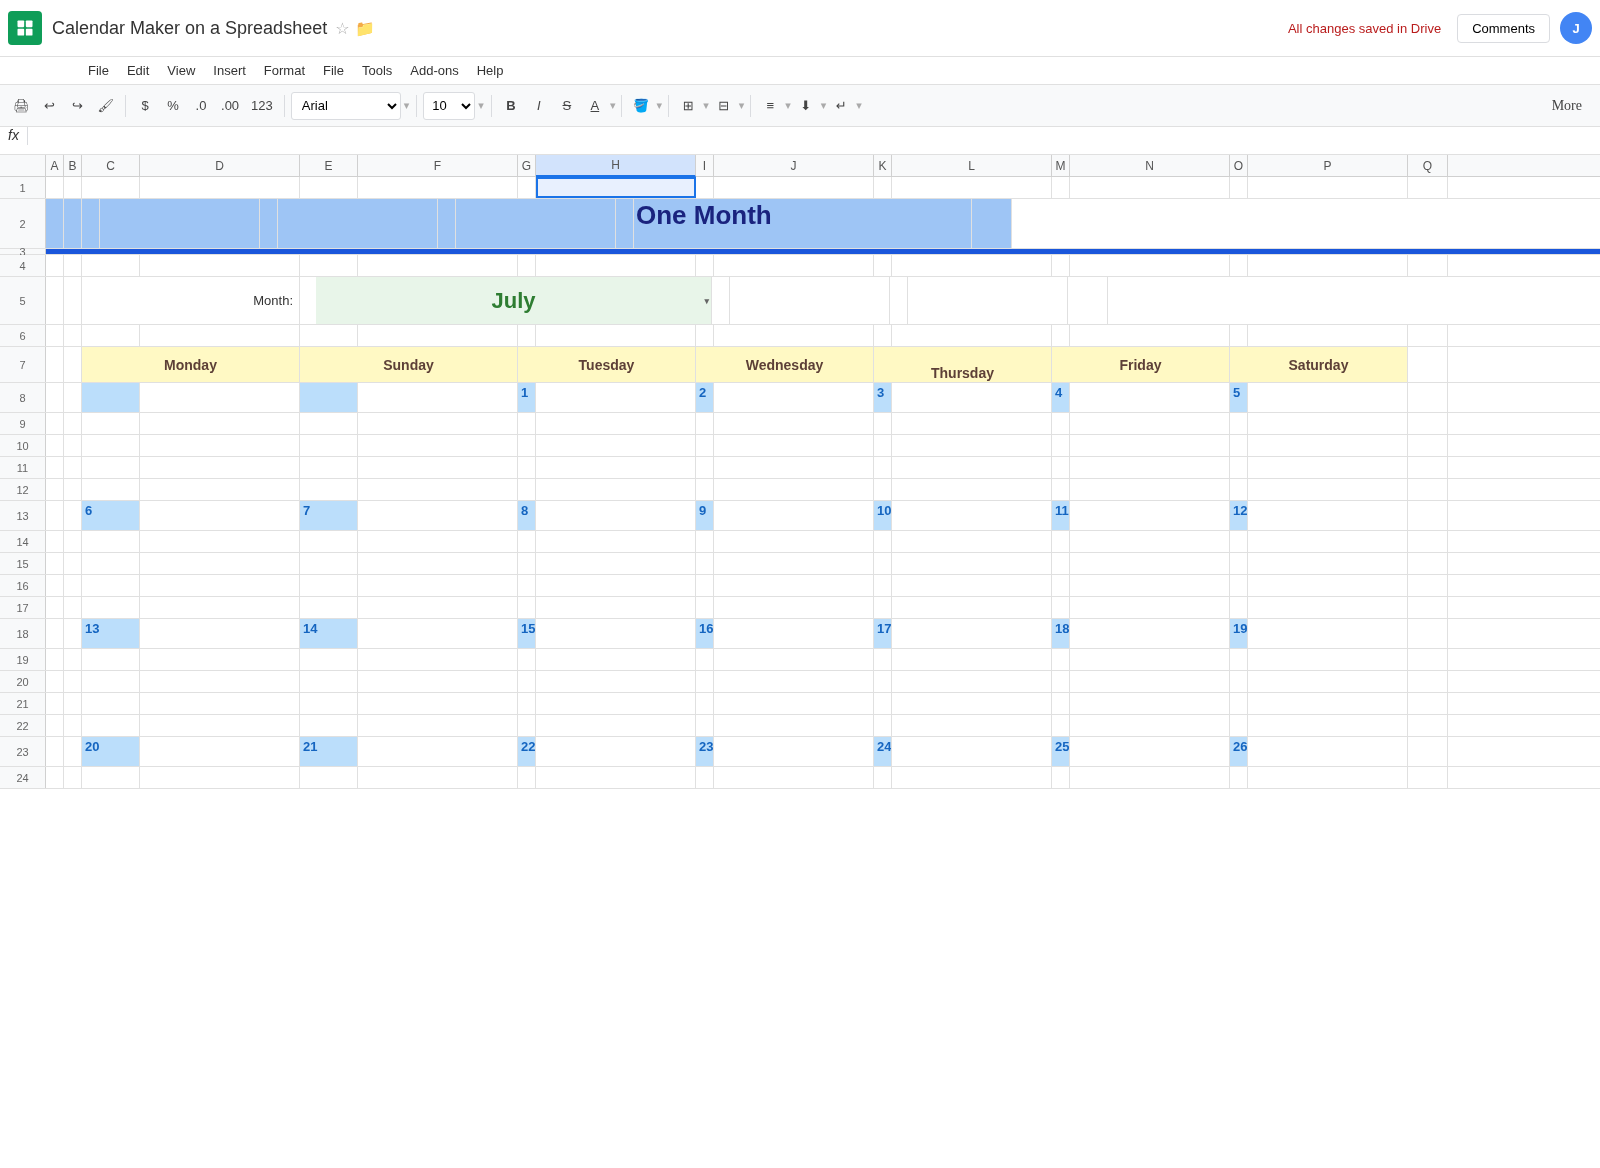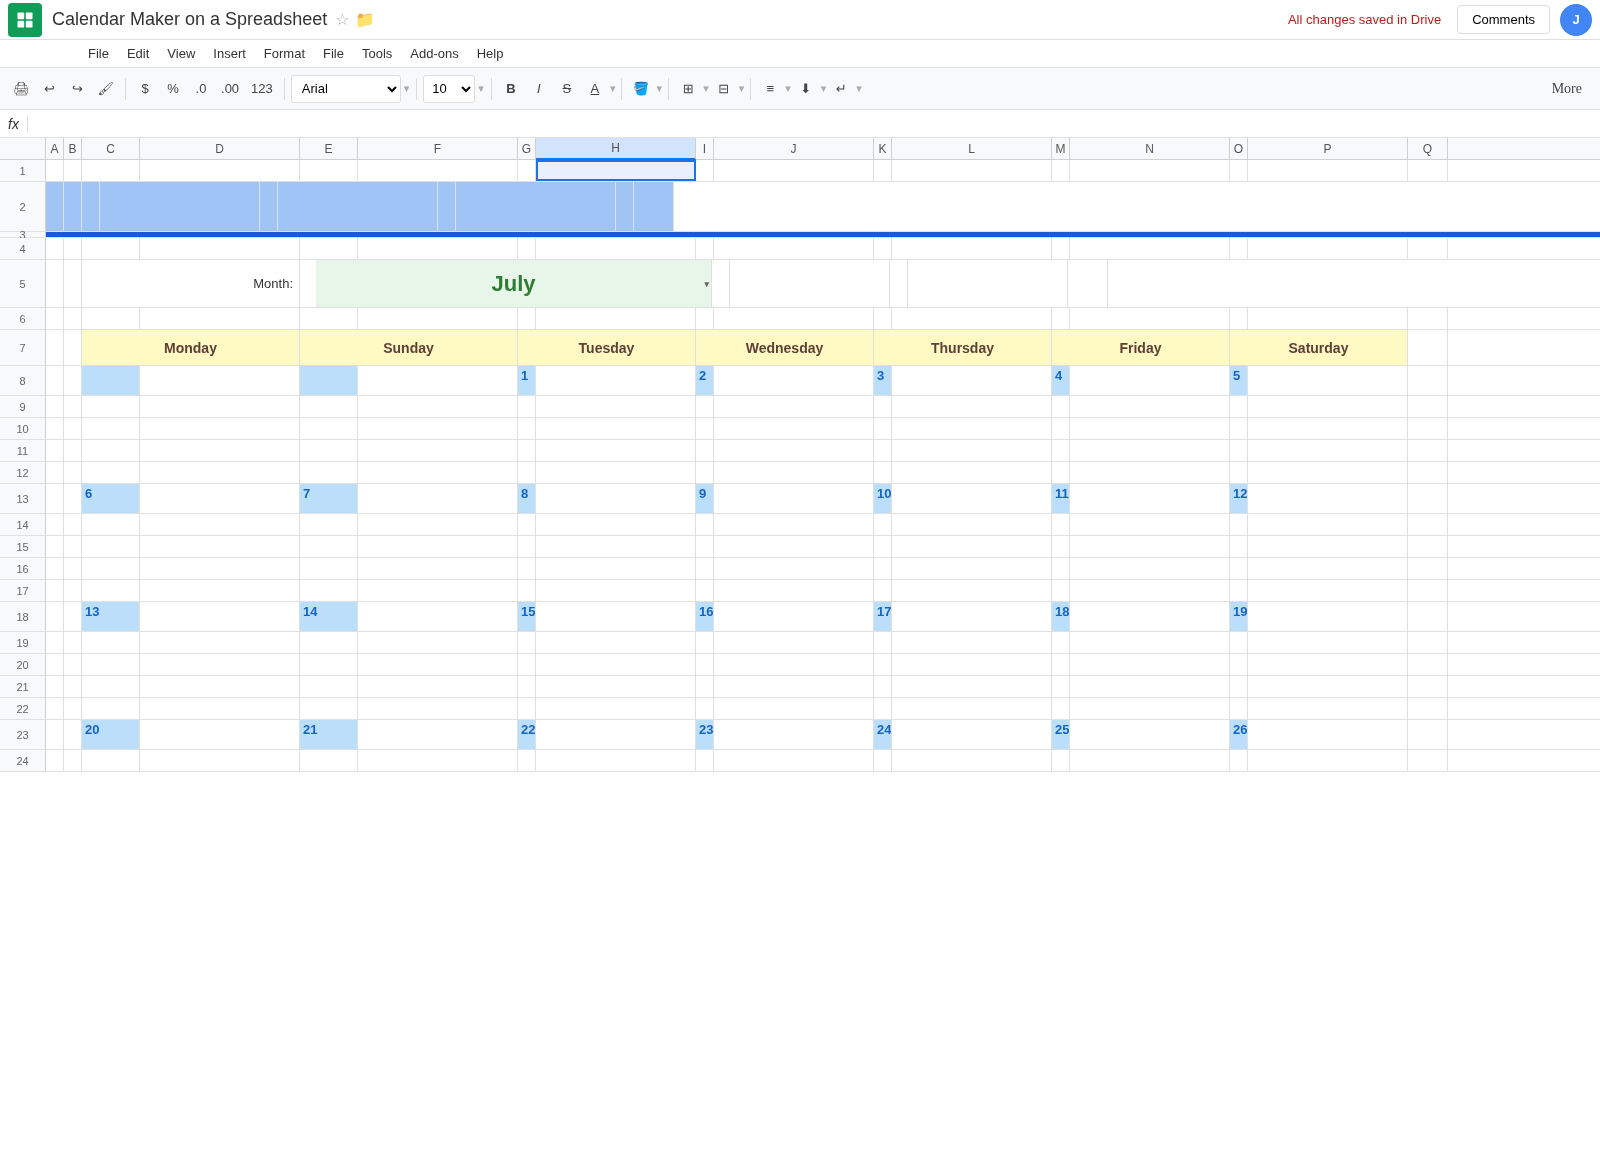--- a/index.html
+++ b/index.html
@@ -2,21 +2,21 @@
 <html><head>
   <meta charset="utf-8">
   <style>
     * { box-sizing: border-box; margin: 0; padding: 0; }
     body { font-family: Arial, sans-serif; background: #fff; font-size: 13px; color: #333; overflow: hidden; }
 
     
     #top-bar {
       display: flex;
       align-items: center;
-      height: 40px;
+      height: 57px;
       padding: 0 8px;
       background: #fff;
       border-bottom: 1px solid #e0e0e0;
     }
     #app-icon {
       width: 34px; height: 34px;
       background: #0f9d58;
       border-radius: 4px;
       display: flex; align-items: center; justify-content: center;
       margin-right: 10px;
@@ -124,21 +124,20 @@
     }
     #more-btn {
       margin-left: auto;
       font-size: 13px;
       padding: 4px 10px;
     }
 
     
     #formula-bar {
       display: flex;
-      align-items: center;
       height: 28px;
       padding: 0 8px;
       background: #fff;
       border-bottom: 1px solid #e0e0e0;
     }
     #fx-label {
       font-style: italic;
       font-size: 14px;
       color: #333;
       margin-right: 8px;
@@ -439,20 +438,23 @@
 
 
     <div class="cell cw-g" style="background:#9ec5f5;"></div>
     <div class="cell cw-h" style="background:#9ec5f5;"></div>
     <div class="cell cw-i" style="background:#9ec5f5;"></div>
     <div class="cell cw-j" style="background:#9ec5f5;"></div>
     <div class="cell cw-k" style="background:#9ec5f5;"></div>
     <div class="cell cw-l" style="background:#9ec5f5;"></div>
     <div class="cell cw-m" style="background:#9ec5f5;"></div>
 
+    <div class="cell cal-title-blue" style="width: calc(160px + 18px + 160px); min-width: calc(160px + 18px + 160px);">
+      <span class="cal-one-month-text">One Month</span>
+    </div>
     <div class="cell cw-q" style="background:#9ec5f5;"></div>
   </div>
 
   <div class="grid-row" style="height:6px;">
     <div class="row-num cw-rn">3</div>
     <div style="flex:1; background:#1a56db;"></div>
   </div>
 
   <div class="grid-row row-h-normal">
     <div class="row-num cw-rn">4</div>
@@ -533,21 +535,21 @@
     </div>
 
     <div class="cell day-header-cell" style="width:calc(18px + 160px); min-width:calc(18px + 160px);">
       <span>Tuesday</span>
     </div>
 
     <div class="cell day-header-cell" style="width:calc(18px + 160px); min-width:calc(18px + 160px);">
       <span>Wednesday</span>
     </div>
 
-    <div class="cell day-header-cell" style="width:calc(18px + 160px); min-width:calc(18px + 160px);">
+    <div class="cell day-header-cell" style="width:calc(18px + 160px); min-width:calc(18px + 160px);align-items:flex-end;">
       <span>Thursday</span>
     </div>
 
     <div class="cell day-header-cell" style="width:calc(18px + 160px); min-width:calc(18px + 160px);">
       <span>Friday</span>
     </div>
 
     <div class="cell day-header-cell" style="width:calc(18px + 160px); min-width:calc(18px + 160px);">
       <span>Saturday</span>
     </div>

